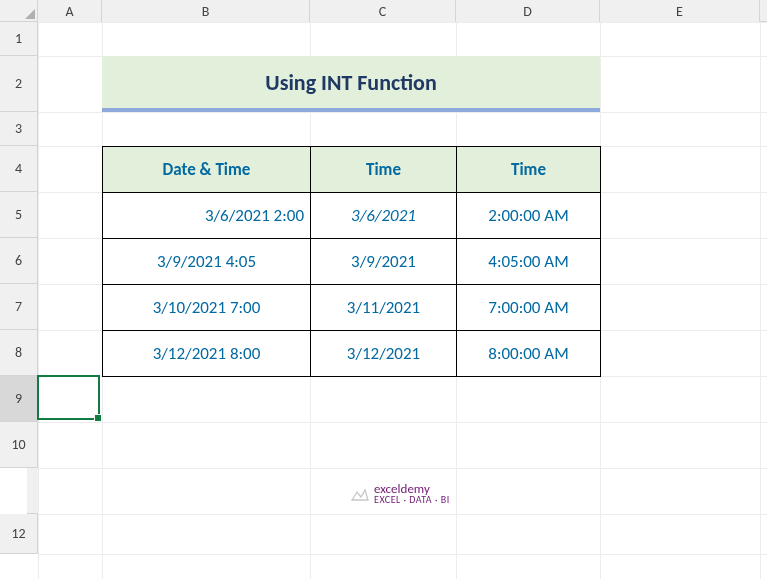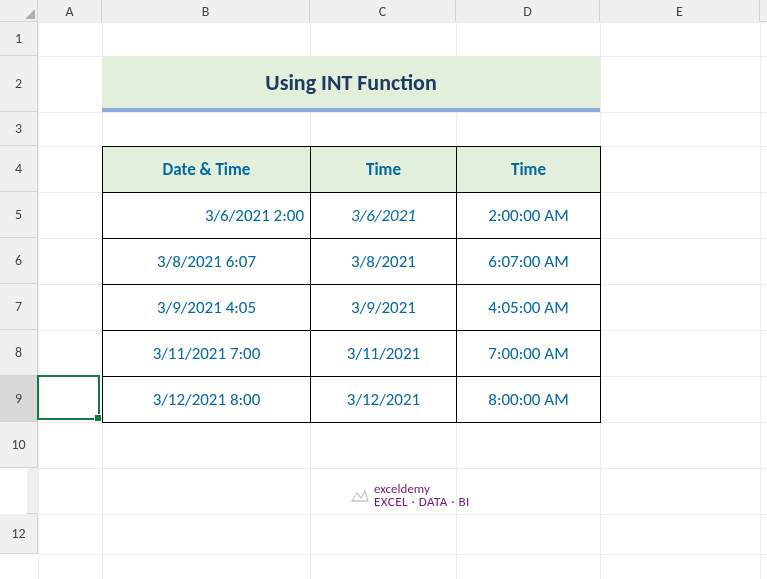--- a/index.html
+++ b/index.html
@@ -137,21 +137,21 @@
     }
     .watermark {
       position: absolute;
       display: flex;
       align-items: center;
       color: #701a75;
       font-size: 13px;
     }
     .watermark svg { margin-right: 4px; }
     .wm-text { display: flex; flex-direction: column; line-height: 1; }
-    .wm-sub { font-size: 13px; letter-spacing: 0.5px; }
+    .wm-sub { font-size: 10px; letter-spacing: 0.5px; }
   </style>
 </head>
 <body>
 
 <div class="grid-container">
 
   <div class="col-headers">
     <div class="corner-cell"></div>
   <div class="col-header" style="width: 64px;">A</div>
       <div class="col-header" style="width: 208px;">B</div>
@@ -208,31 +208,26 @@
           <th style="width: 144px; height: 46px;"><span>Time</span></th>
         </tr>
       </thead>
       <tbody>
           <tr>
             <td style="height: 46px; text-align: right;">3/6/2021 2:00</td>
             <td style="height: 46px; font-style: italic;">3/6/2021</td>
             <td style="height: 46px;">2:00:00 AM</td>
           </tr>
           <tr>
-            <td style="height: 46px;">3/8/2021 6:07</td>
-            <td style="height: 46px;">3/8/2021</td>
-            <td style="height: 46px;">6:07:00 AM</td>
-          </tr>
-          <tr>
             <td style="height: 46px;">3/9/2021 4:05</td>
             <td style="height: 46px;">3/9/2021</td>
             <td style="height: 46px;">4:05:00 AM</td>
           </tr>
           <tr>
-            <td style="height: 46px;">3/11/2021 7:00</td>
+            <td style="height: 46px;">3/10/2021 7:00</td>
             <td style="height: 46px; margin-top: 36px;">3/11/2021</td>
             <td style="height: 46px;">7:00:00 AM</td>
           </tr>
           <tr>
             <td style="height: 46px;">3/12/2021 8:00</td>
             <td style="height: 46px;">3/12/2021</td>
             <td style="height: 46px;">8:00:00 AM</td>
           </tr>
         </tbody>
     </table>

